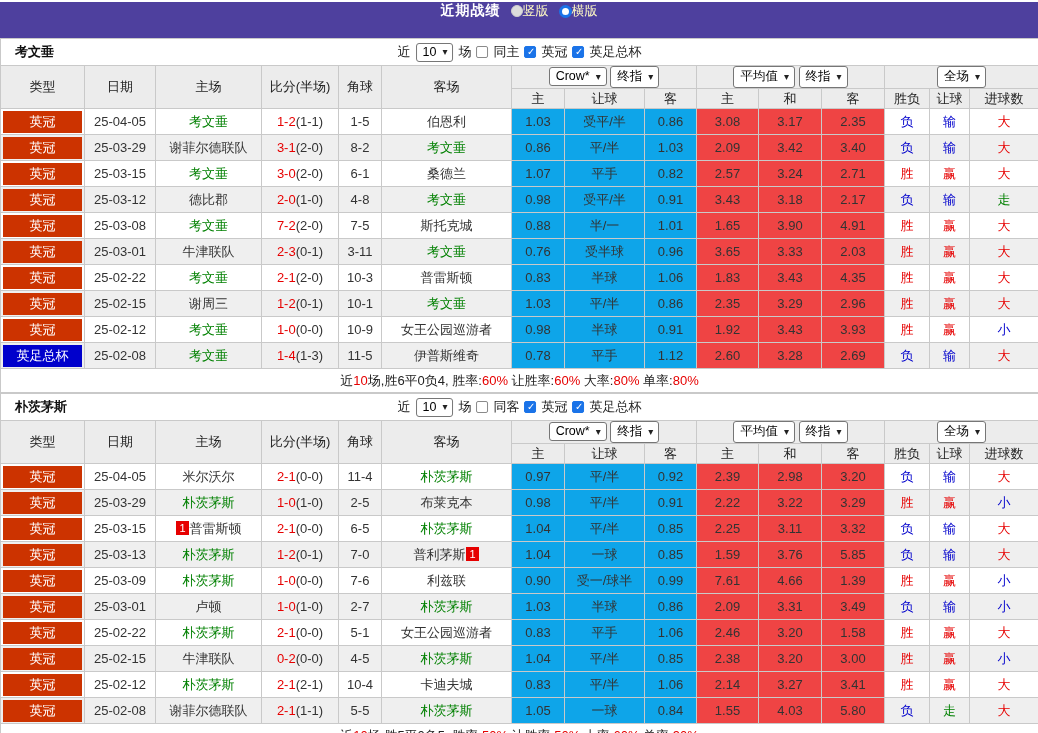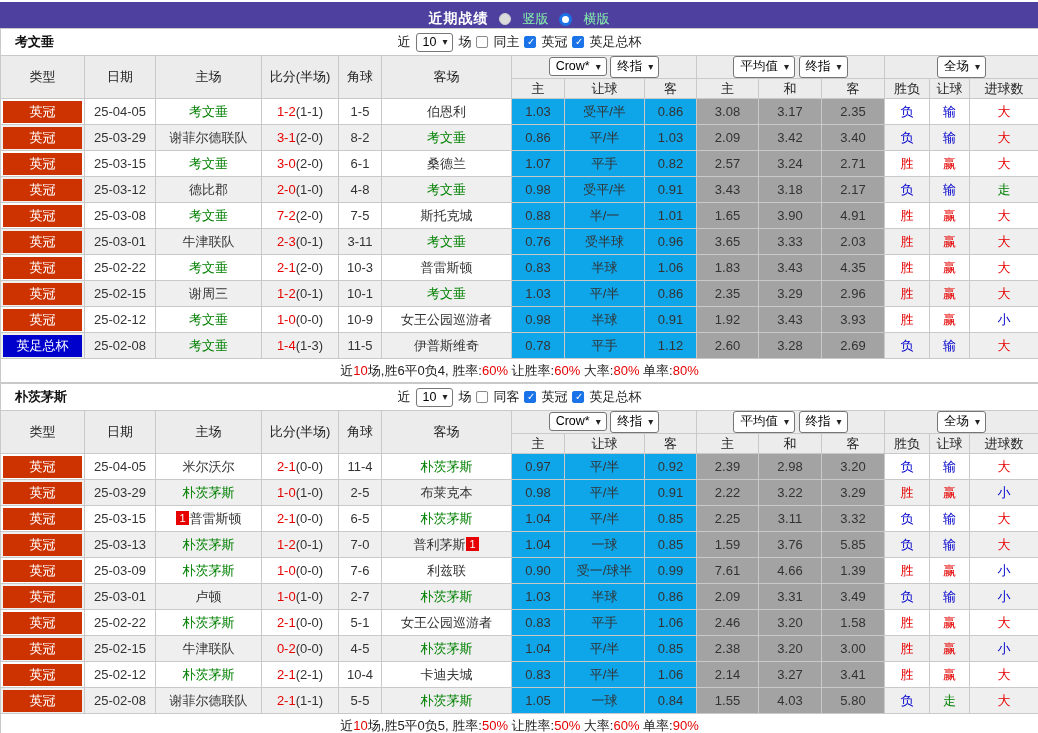--- a/index.html
+++ b/index.html
@@ -1,22 +1,22 @@
 <!DOCTYPE html>
 <html><head>
 <meta charset="utf-8">
 <style>
   html,body { margin:0; padding:0; background:#fff; }
   body { font-family:"Liberation Sans","DejaVu Sans",sans-serif; width:1038px; }
   .page { width:1038px; padding-top:2px; }
 
   
-  .titlebar { background:#4e409e; height:26px; display:flex; align-items:flex-end; justify-content:center; gap:10px; }
+  .titlebar { background:#4e409e; height:36px; display:flex; align-items:flex-start; justify-content:center; gap:10px; }
   .titlebar .title { color:#fff; font-size:14px; font-weight:bold; letter-spacing:1px; }
-  .radio-item { display:flex; align-items:center; gap:12px; color:#86efac; font-size:13px; }
+  .radio-item { display:flex; align-items:center; gap:0; color:#fef9c3; font-size:13px; }
   .radio { width:12px; height:12px; border-radius:50%; background:#dcdcdc; border:1px solid #cfcfcf; box-sizing:border-box; display:inline-block; }
   .radio.checked { width:13px; height:13px; background:#fff; border:3.5px solid #1a73e8; }
 
   
   table { border-collapse:collapse; width:1038px; table-layout:fixed; }
   th,td { border:1px solid #c9c9c9; padding:0; text-align:center; font-size:13px; color:#333; white-space:nowrap; overflow:hidden; font-weight:normal; }
 
   
   .section-bar th { background:#fff; height:26px; position:relative; }
   .team-title { position:absolute; left:14px; top:0; height:100%; display:flex; align-items:center; font-weight:bold; color:#111; font-size:13px; }
@@ -28,21 +28,21 @@
   .cb.checked::after { content:"\2713"; position:absolute; left:1.5px; top:-1px; color:#fff; font-size:10px; font-weight:bold; }
 
   
   .hdr th { background:#ececec; height:19px; font-size:13px; color:#222; }
   .hdr-controls th { background:#ececec; height:21px; }
 
   
   tbody td { height:25px; }
   tbody tr:nth-child(even) { background:#efefef; }
   td.cream { background:#0ea5e9; }
-  td.lblue { background:#a3a3a3; }
+  td.lblue { background:#ef4444; }
 
   .type-badge { margin:1px 2px; height:22px; line-height:22px; background:#cc3300; color:#fff; font-size:13px; }
   .type-badge.cup { background:#0000cc; }
 
   .t-green { color:#008000; }
   .t-red { color:#e60000; }
   .t-blue { color:#0000cc; }
   .score-ft { color:#e60000; }
   .score-ht { color:#333; }
   .card { display:inline-block; background:#e60000; color:#fff; font-size:11px; line-height:14px; padding:0 3px; margin:0 1px; vertical-align:1px; }

